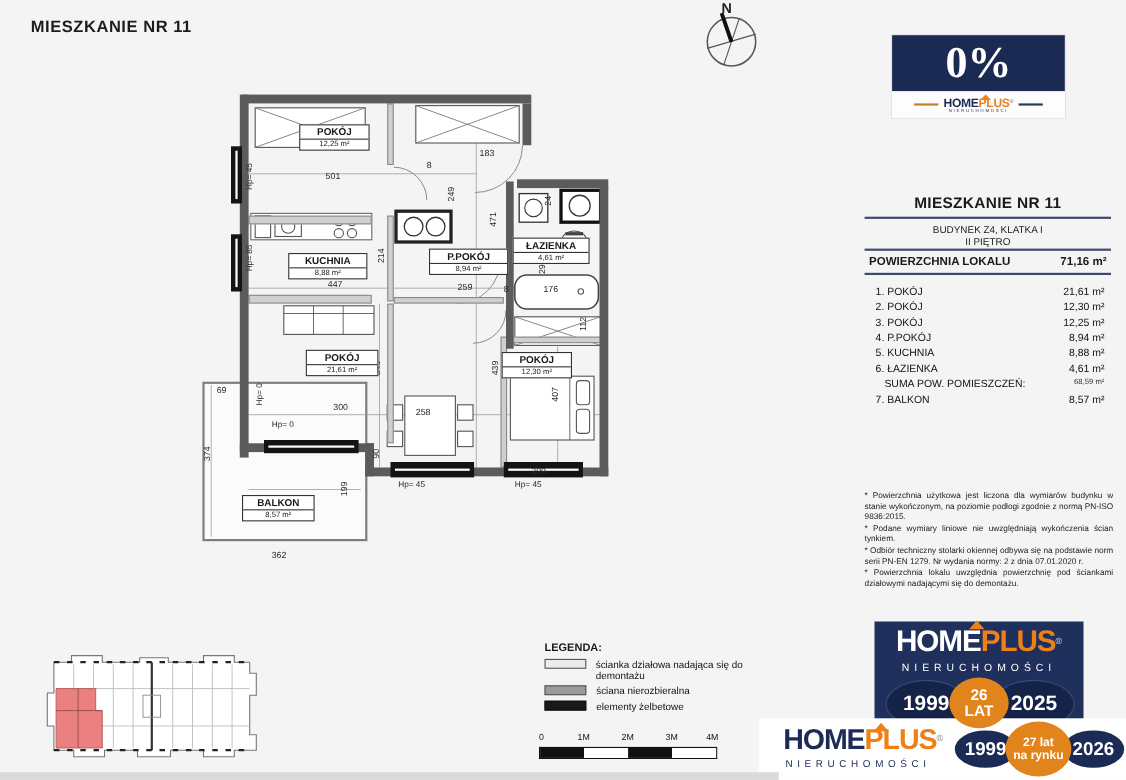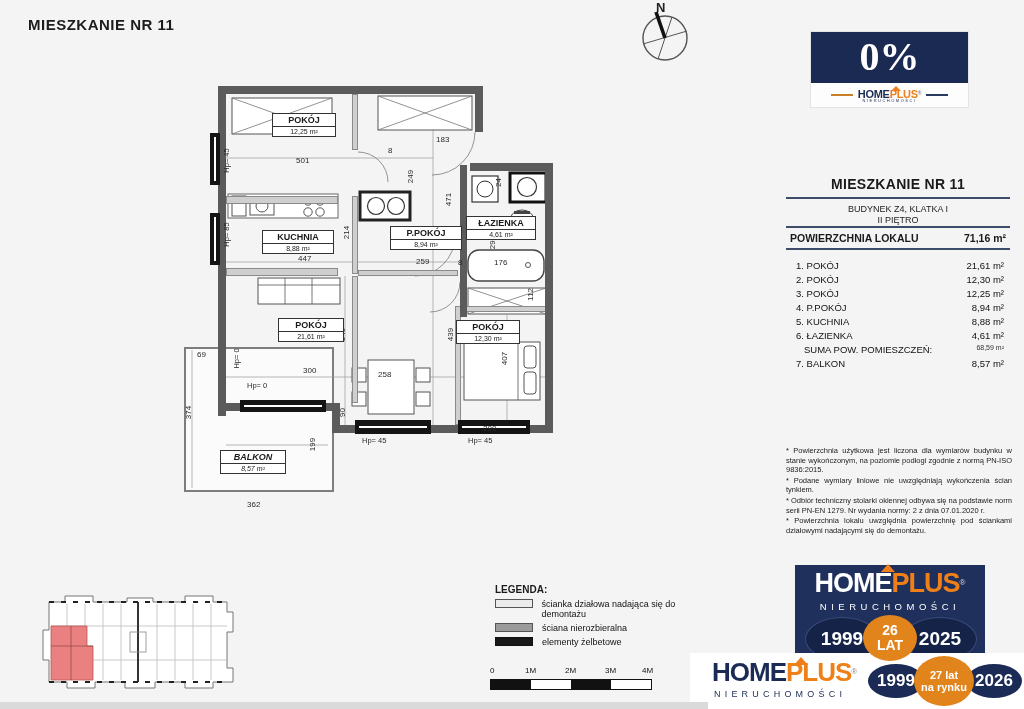--- a/index.html
+++ b/index.html
@@ -251,21 +251,21 @@
       <div class="ar">4,61 m²</div>
     </div>
     <div class="rlabel" style="left:98px;top:238px;width:64px;">
       <div class="nm">POKÓJ</div>
       <div class="ar">21,61 m²</div>
     </div>
     <div class="rlabel" style="left:276px;top:240px;width:62px;">
       <div class="nm">POKÓJ</div>
       <div class="ar">12,30 m²</div>
     </div>
-    <div class="rlabel" style="left:40px;top:370px;width:64px;font-style:italic;">
+    <div class="rlabel" style="left:40px;top:370px;width:64px;">
       <div class="nm">BALKON</div>
       <div class="ar">8,57 m²</div>
     </div>
 
     <span class="dim" style="left:116px;top:65px;margin-top:11px;">501</span>
     <span class="dim rot" style="left:224px;top:92px;">249</span>
     <span class="dim" style="left:256px;top:55px;">183</span>
     <span class="dim rot" style="left:262px;top:115px;">471</span>
     <span class="dim" style="left:118px;top:174px;">447</span>
     <span class="dim rot" style="left:160px;top:148px;">214</span>

